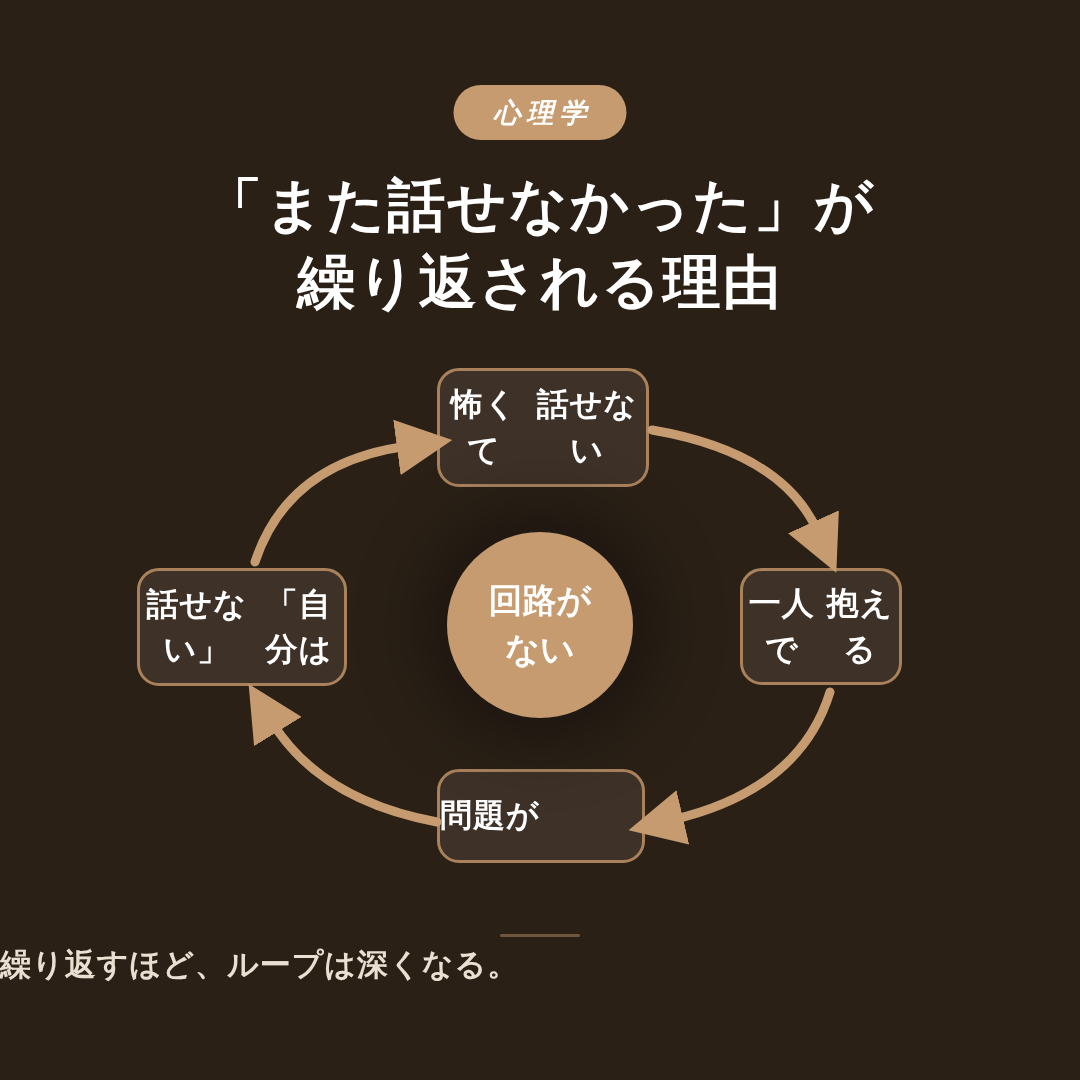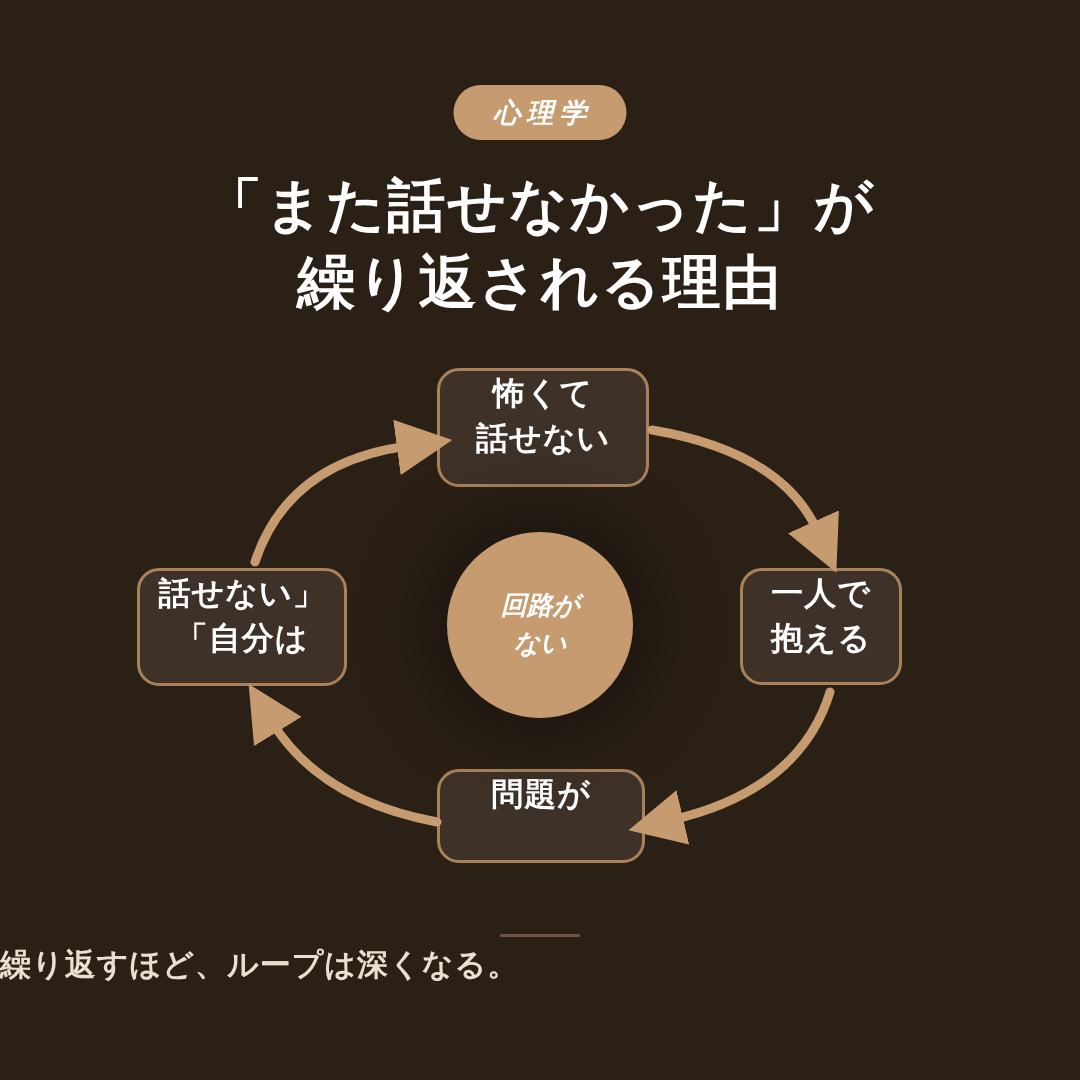--- a/index.html
+++ b/index.html
@@ -57,23 +57,23 @@
   .title span { display: block; }
 
   
   .node {
     position: absolute;
     box-sizing: border-box;
     background: #3e3127;
     border: 3px solid #a9825c;
     border-radius: 22px;
     display: flex;
-    flex-direction: column;
+    flex-direction: row;
     align-items: center;
-    justify-content: flex-start;
+    justify-content: space-between;
     color: #ffffff;
     font-size: 32px;
     font-weight: 700;
     line-height: 1.42;
     letter-spacing: 1px;
     text-align: center;
     z-index: 1;
   }
   .node span { display: block; }
   .node-top    { left: 437px; top: 368px; width: 212px; height: 119px; }
@@ -88,27 +88,26 @@
     top: 532px;
     width: 186px;
     height: 186px;
     border-radius: 50%;
     background: #c69b70;
     display: flex;
     flex-direction: column;
     align-items: center;
     justify-content: center;
     color: #ffffff;
-    font-size: 26px;
+    font-size: 34px;
     font-weight: 700;
     line-height: 1.45;
     text-align: center;
     box-shadow: 0 0 70px 24px rgba(0,0,0,0.32);
     z-index: 1;
-    font-style: italic;
   }
   .center-circle span { display: block; }
 
   
   .arrows-svg {
     position: absolute;
     left: 0;
     top: 0;
     width: 1080px;
     height: 1080px;

